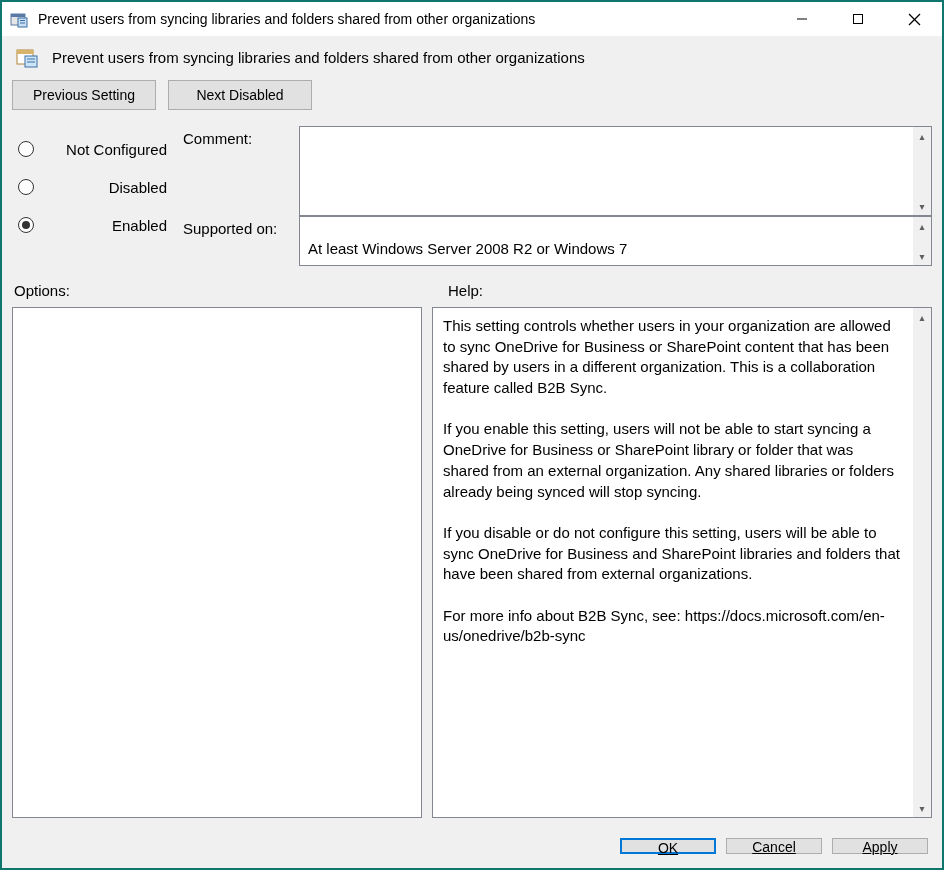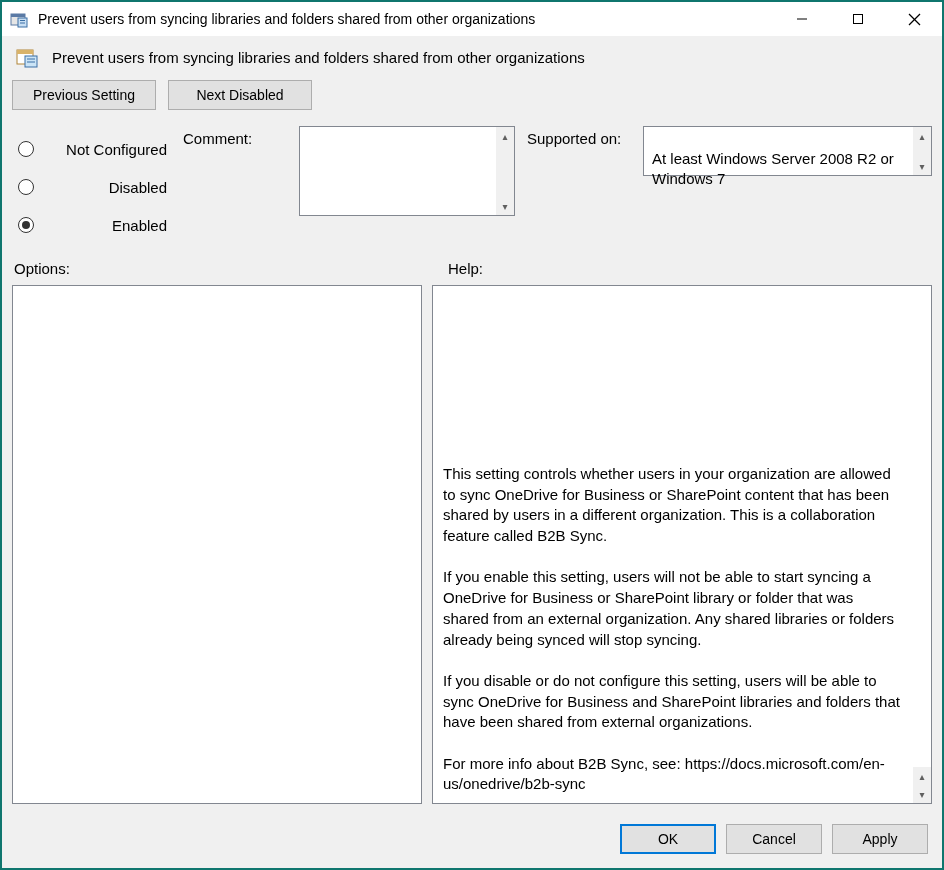--- a/index.html
+++ b/index.html
@@ -99,21 +99,21 @@
     align-items: center;
     justify-content: center;
     background: #fff;
   }
   .radio-circle.selected::after {
     content: "";
     width: 8px; height: 8px;
     background: #333;
     border-radius: 50%;
   }
-  .fields-col { flex: 1; display: flex; flex-direction: row; gap: 12px; }
+  .fields-col { flex: 1; display: flex; flex-direction: column; }
   .field-row { display: flex; align-items: flex-start; gap: 8px; }
   .field-label { width: 108px; font-size: 15px; padding-top: 4px; }
   .textarea-wrap {
     flex: 1;
     position: relative;
     border: 1px solid #828790;
     background: #fff;
     display: flex;
   }
   .textarea {
@@ -159,40 +159,39 @@
     flex: 1;
     display: flex;
     gap: 10px;
     padding: 0 10px 12px 10px;
     min-height: 0;
   }
   .panel {
     border: 1px solid #828790;
     background: #fff;
     position: relative;
-    align-items: flex-end;
   }
   .options-panel { width: 410px; }
   .help-panel { flex: 1; display: flex; }
   .help-inner {
     flex: 1;
     padding: 8px 10px;
     font-size: 15px;
     line-height: 1.38;
     overflow: hidden;
     white-space: pre-line;
   }
 
   .footer-row {
     display: flex;
     justify-content: flex-end;
     gap: 10px;
     padding: 8px 14px 14px 10px;
   }
-  .footer-btn { width: 96px; height: 30px; }
+  .footer-btn { width: 96px; height: 16px; text-decoration: underline; }
   .footer-btn.primary { border: 2px solid #0178d7; }
 </style>
 </head>
 <body>
 
 <div class="window">
 
   <div class="titlebar">
     <span class="titlebar-icon">
       <svg viewBox="0 0 18 18" width="18" height="18">

